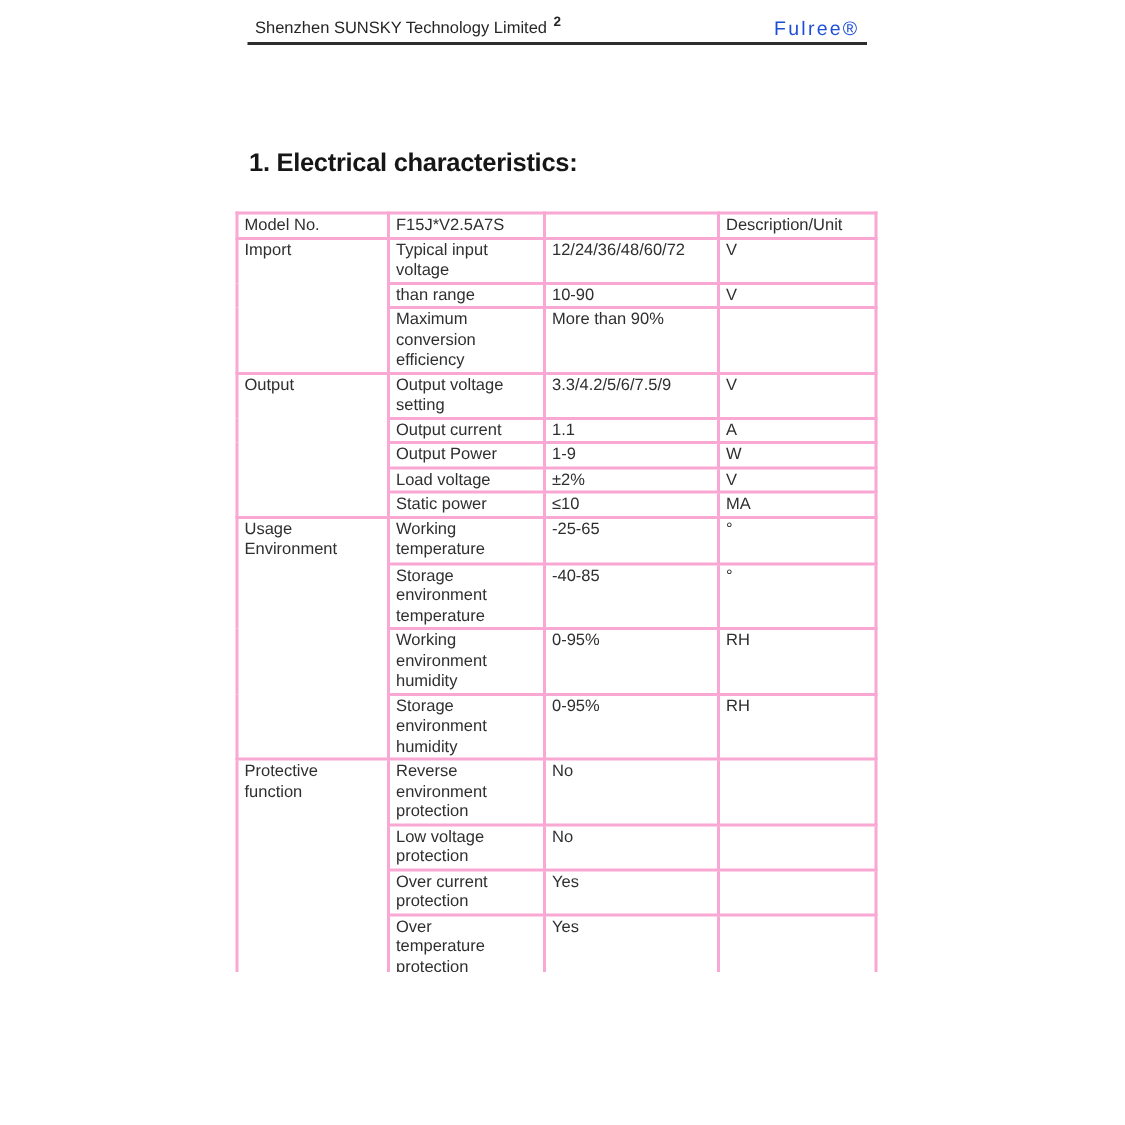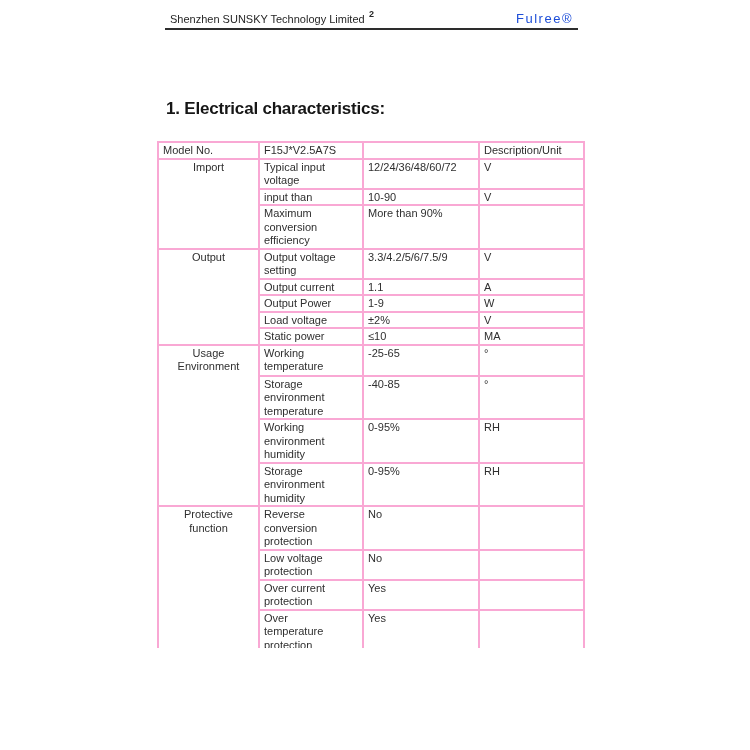--- a/index.html
+++ b/index.html
@@ -27,21 +27,21 @@
     position:absolute; left:157px; top:141px; width:426px;
     border-collapse:collapse; table-layout:fixed;
     font-size:11px; line-height:13.5px; color:#2f2f2f;
     border:1.5px solid #3c3c3c;
   }
   table.spec-table td {
     border:2px solid #f9a8d4; vertical-align:top;
     padding:1px 4px 0 4px; overflow:hidden; white-space:pre-line;
   }
   table.spec-table thead tr { height:15px; }
-  td.group-cell { text-align:center; vertical-align:middle; }
+  td.group-cell { text-align:left; vertical-align:middle; }
   td.value-cell, td.unit-cell { padding-left:5px; padding-right:2px; }
   .footer {
     position:absolute; left:364px; top:720px; width:14px; text-align:center;
     font-size:10px; color:#3a3a3a;
   }
 </style>
 </head>
 <body>
 
 <div class="page">
@@ -72,21 +72,21 @@
     </thead>
     <tbody id="spec-tbody">
         <tr style="height: 30px;">
           <td class="group-cell" rowspan="3" style="padding-bottom: 30px;">Import</td>
           <td class="param-cell">Typical input
 voltage</td>
           <td class="value-cell">12/24/36/48/60/72</td>
           <td class="unit-cell">V</td>
         </tr>
         <tr style="height: 15px;">
-          <td class="param-cell">input than</td>
+          <td class="param-cell">than range</td>
           <td class="value-cell">10-90</td>
           <td class="unit-cell">V</td>
         </tr>
         <tr style="height: 42px;">
           <td class="param-cell">Maximum
 conversion
 efficiency</td>
           <td class="value-cell">More than 90%</td>
           <td class="unit-cell"></td>
         </tr>
@@ -143,21 +143,21 @@
           <td class="param-cell">Storage
 environment
 humidity</td>
           <td class="value-cell">0-95%</td>
           <td class="unit-cell">RH</td>
         </tr>
         <tr style="height: 42px; margin-top: 44px;">
           <td class="group-cell" rowspan="4" style="padding-bottom: 70px;">Protective
 function</td>
           <td class="param-cell">Reverse
-conversion
+environment
 protection</td>
           <td class="value-cell">No</td>
           <td class="unit-cell"></td>
         </tr>
         <tr style="height: 30px; margin-top: 19px;">
           <td class="param-cell">Low voltage
 protection</td>
           <td class="value-cell">No</td>
           <td class="unit-cell"></td>
         </tr>

